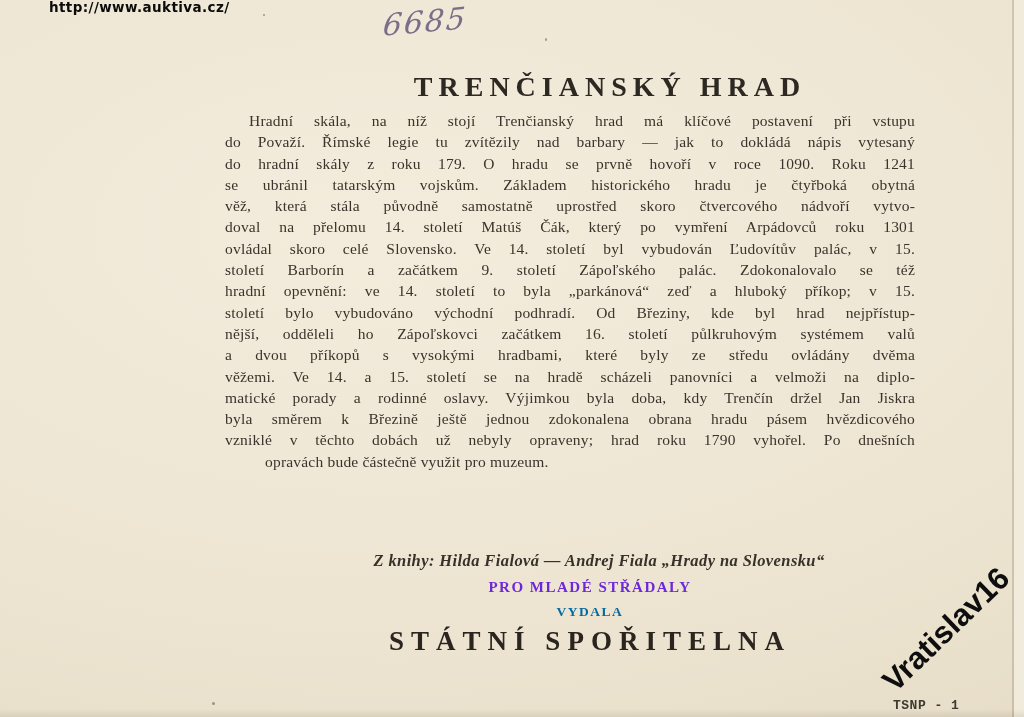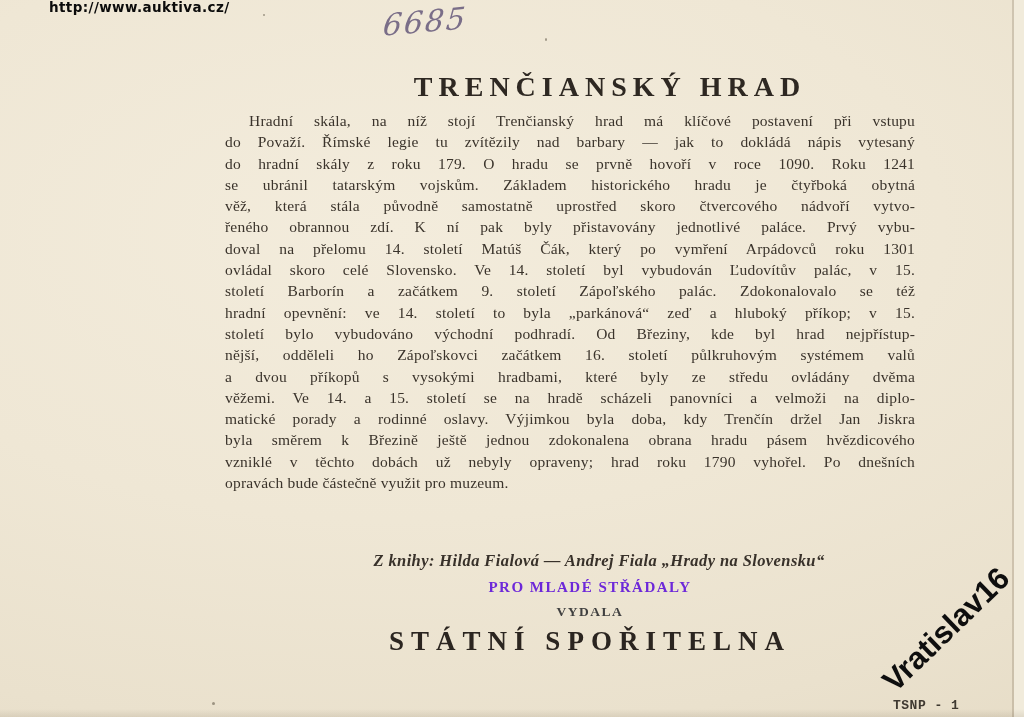--- a/index.html
+++ b/index.html
@@ -36,32 +36,32 @@
     color:#2e2822;white-space:nowrap;
   }
   .paragraph{
     position:absolute;left:225px;top:110px;width:690px;
     font-size:15.5px;line-height:21.3px;color:#3a332b;letter-spacing:0.2px;
   }
   .para-line{
     width:100%;text-align:justify;text-align-last:justify;white-space:nowrap;
   }
   .para-line.first{text-indent:24px;}
-  .para-line.last{text-align-last:left;white-space:normal;}
+  .para-line.last{text-align-last:left;white-space:normal;margin-left:40px;}
   .credit{
     position:absolute;left:254px;top:551px;width:690px;text-align:center;
     font-style:italic;font-weight:bold;font-size:16.5px;color:#38312a;letter-spacing:0.4px;
   }
   .pub-line1{
     position:absolute;left:245px;top:579px;width:690px;text-align:center;
     font-weight:bold;font-size:15px;letter-spacing:1.5px;color:#6d28d9;
   }
   .pub-line2{
     position:absolute;left:245px;top:604px;width:690px;text-align:center;
-    font-weight:bold;font-size:13.5px;letter-spacing:1.5px;color:#404040;
+    font-weight:bold;font-size:13.5px;letter-spacing:1.5px;color:#0369a1;
   }
   .pub-line3{
     position:absolute;left:245px;top:626px;width:690px;text-align:center;
     font-weight:bold;font-size:27px;letter-spacing:7px;color:#2b2520;white-space:nowrap;
   }
   .code-left{
     position:absolute;left:229px;top:736px;
     font-family:"Liberation Mono",monospace;font-size:13px;color:#701a75;letter-spacing:0.5px;
   }
   .code-right{
@@ -87,21 +87,20 @@
 <div class="handwritten">6685</div>
 
 <div class="title">TRENČIANSKÝ HRAD</div>
 
 <div class="paragraph">
     <div class="para-line first">Hradní skála, na níž stojí Trenčianský hrad má klíčové postavení při vstupu</div>
     <div class="para-line">do Považí. Římské legie tu zvítězily nad barbary — jak to dokládá nápis vytesaný</div>
     <div class="para-line">do hradní skály z roku 179. O hradu se prvně hovoří v roce 1090. Roku 1241</div>
     <div class="para-line">se ubránil tatarským vojskům. Základem historického hradu je čtyřboká obytná</div>
     <div class="para-line">věž, která stála původně samostatně uprostřed skoro čtvercového nádvoří vytvo-</div>
-    <div class="para-line">řeného obrannou zdí. K ní pak byly přistavovány jednotlivé paláce. Prvý vybu-</div>
     <div class="para-line">doval na přelomu 14. století Matúš Čák, který po vymření Arpádovců roku 1301</div>
     <div class="para-line">ovládal skoro celé Slovensko. Ve 14. století byl vybudován Ľudovítův palác, v 15.</div>
     <div class="para-line">století Barborín a začátkem 9. století Zápoľského palác. Zdokonalovalo se též</div>
     <div class="para-line">hradní opevnění: ve 14. století to byla „parkánová“ zeď a hluboký příkop; v 15.</div>
     <div class="para-line">století bylo vybudováno východní podhradí. Od Březiny, kde byl hrad nejpřístup-</div>
     <div class="para-line">nější, odděleli ho Zápoľskovci začátkem 16. století půlkruhovým systémem valů</div>
     <div class="para-line">a dvou příkopů s vysokými hradbami, které byly ze středu ovládány dvěma</div>
     <div class="para-line">věžemi. Ve 14. a 15. století se na hradě scházeli panovníci a velmoži na diplo-</div>
     <div class="para-line">matické porady a rodinné oslavy. Výjimkou byla doba, kdy Trenčín držel Jan Jiskra</div>
     <div class="para-line">byla směrem k Březině ještě jednou zdokonalena obrana hradu pásem hvězdicového</div>

